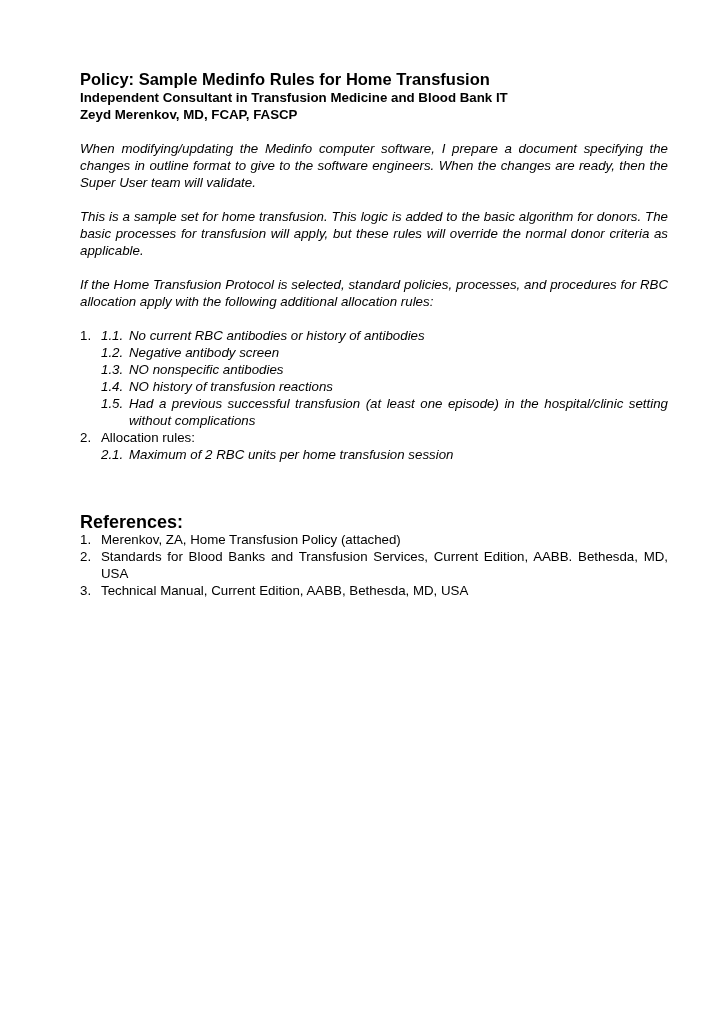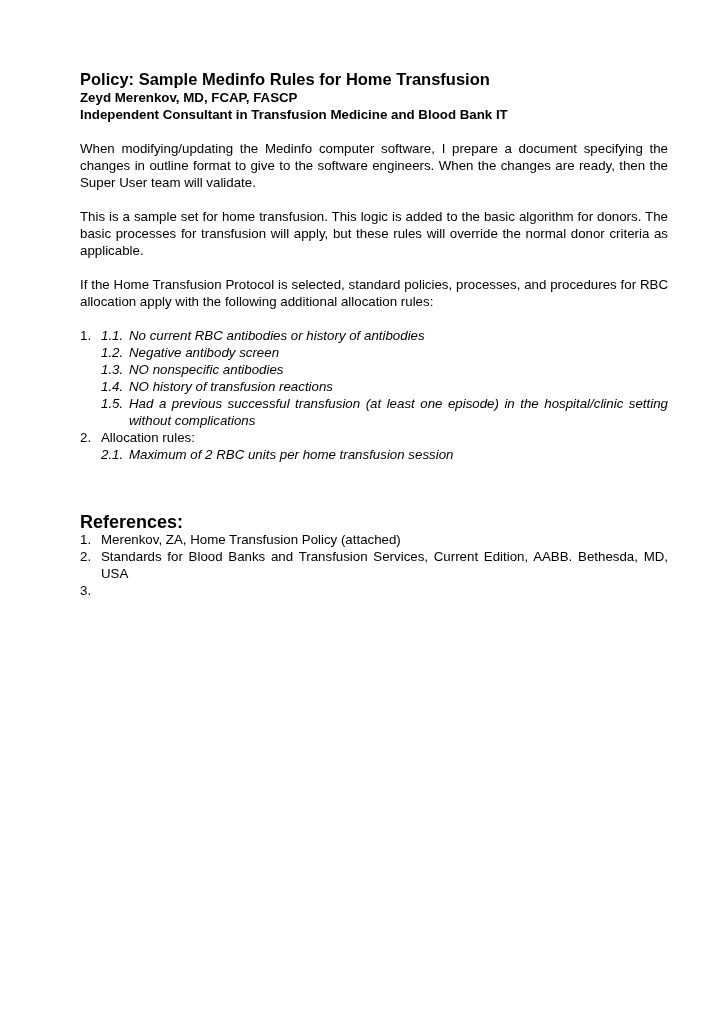--- a/index.html
+++ b/index.html
@@ -1,36 +1,36 @@
 <!DOCTYPE html>
 <html><head>
   <meta charset="utf-8">
   <style>
     html, body { margin: 0; padding: 0; background: #ffffff; }
     body { width: 724px; height: 1024px; position: relative; overflow: hidden; color: #000; font-family: "Liberation Sans", sans-serif; }
     .page { position: absolute; left: 69px; top: 69px; width: 588px; margin-left: 11px; }
     .title { font-weight: bold; font-size: 16.5px; line-height: 20px; margin: 0; }
     .subtitle { font-weight: bold; font-size: 13.3px; line-height: 17px; margin: 0; }
-    p.para { font-size: 13.3px; line-height: 17px; margin: 0; text-align: justify; }
+    p.para { font-size: 13.3px; line-height: 17px; margin: 0; text-align: justify; font-style: italic; }
     .gap { height: 17px; }
     ol.list { margin: 0; padding: 0; list-style: none; font-size: 13.3px; line-height: 17px; }
     ol.list > li { position: relative; padding-left: 21px; text-align: justify; }
     .num { position: absolute; left: 0; top: 0; }
     ol.sub { margin: 0; padding: 0; list-style: none; font-style: italic; }
     ol.sub > li { position: relative; padding-left: 28px; text-align: justify; }
     .subnum { position: absolute; left: 0; top: 0; }
     .refs-head { font-weight: bold; font-size: 18px; line-height: 17px; margin: 0; }
   </style>
 </head>
 <body>
 
 <div class="page">
   <h1 class="title">Policy:  Sample Medinfo Rules for Home Transfusion</h1>
+  <div class="subtitle">Independent Consultant in Transfusion Medicine and Blood Bank IT</div>
   <div class="subtitle">Zeyd Merenkov, MD, FCAP, FASCP</div>
-  <div class="subtitle">Independent Consultant in Transfusion Medicine and Blood Bank IT</div>
 
   <div class="gap"></div>
   <p class="para">When modifying/updating the Medinfo computer software, I prepare a document specifying the changes in outline format to give to the software engineers.  When the changes are ready, then the Super User team will validate.</p>
   <div class="gap"></div>
   <p class="para">This is a sample set for home transfusion.  This logic is added to the basic algorithm for donors.  The basic processes for transfusion will apply, but these rules will override the normal donor criteria as applicable.</p>
   <div class="gap"></div>
   <p class="para">If the Home Transfusion Protocol is selected, standard policies, processes, and procedures for RBC allocation apply with the following additional allocation rules:</p>
   <div class="gap"></div>
 
   <ol class="list">
@@ -54,15 +54,15 @@
   </ol>
 
   <div class="gap"></div>
   <div class="gap"></div>
   <div class="gap"></div>
 
   <div class="refs-head">References:</div>
   <ol class="list">
     <li><span class="num">1.</span><span>Merenkov, ZA, Home Transfusion Policy (attached)</span></li>
     <li><span class="num">2.</span><span>Standards for Blood Banks and Transfusion Services, Current Edition, AABB. Bethesda, MD, USA</span></li>
-    <li><span class="num">3.</span></li>
+    <li><span class="num">3.</span><span>Technical Manual, Current Edition, AABB, Bethesda, MD, USA</span></li>
   </ol>
 </div>
 
 </body></html>

